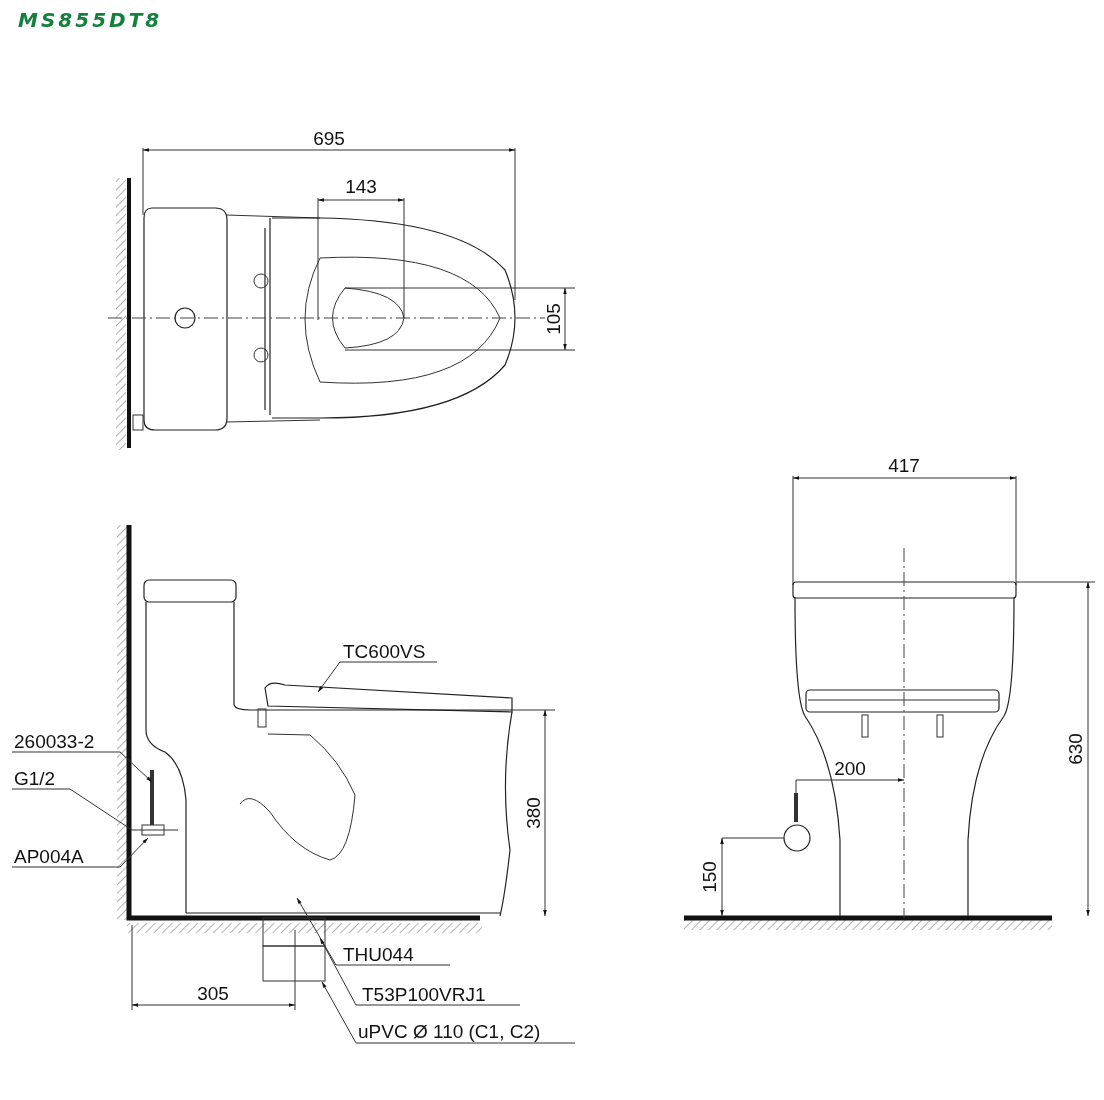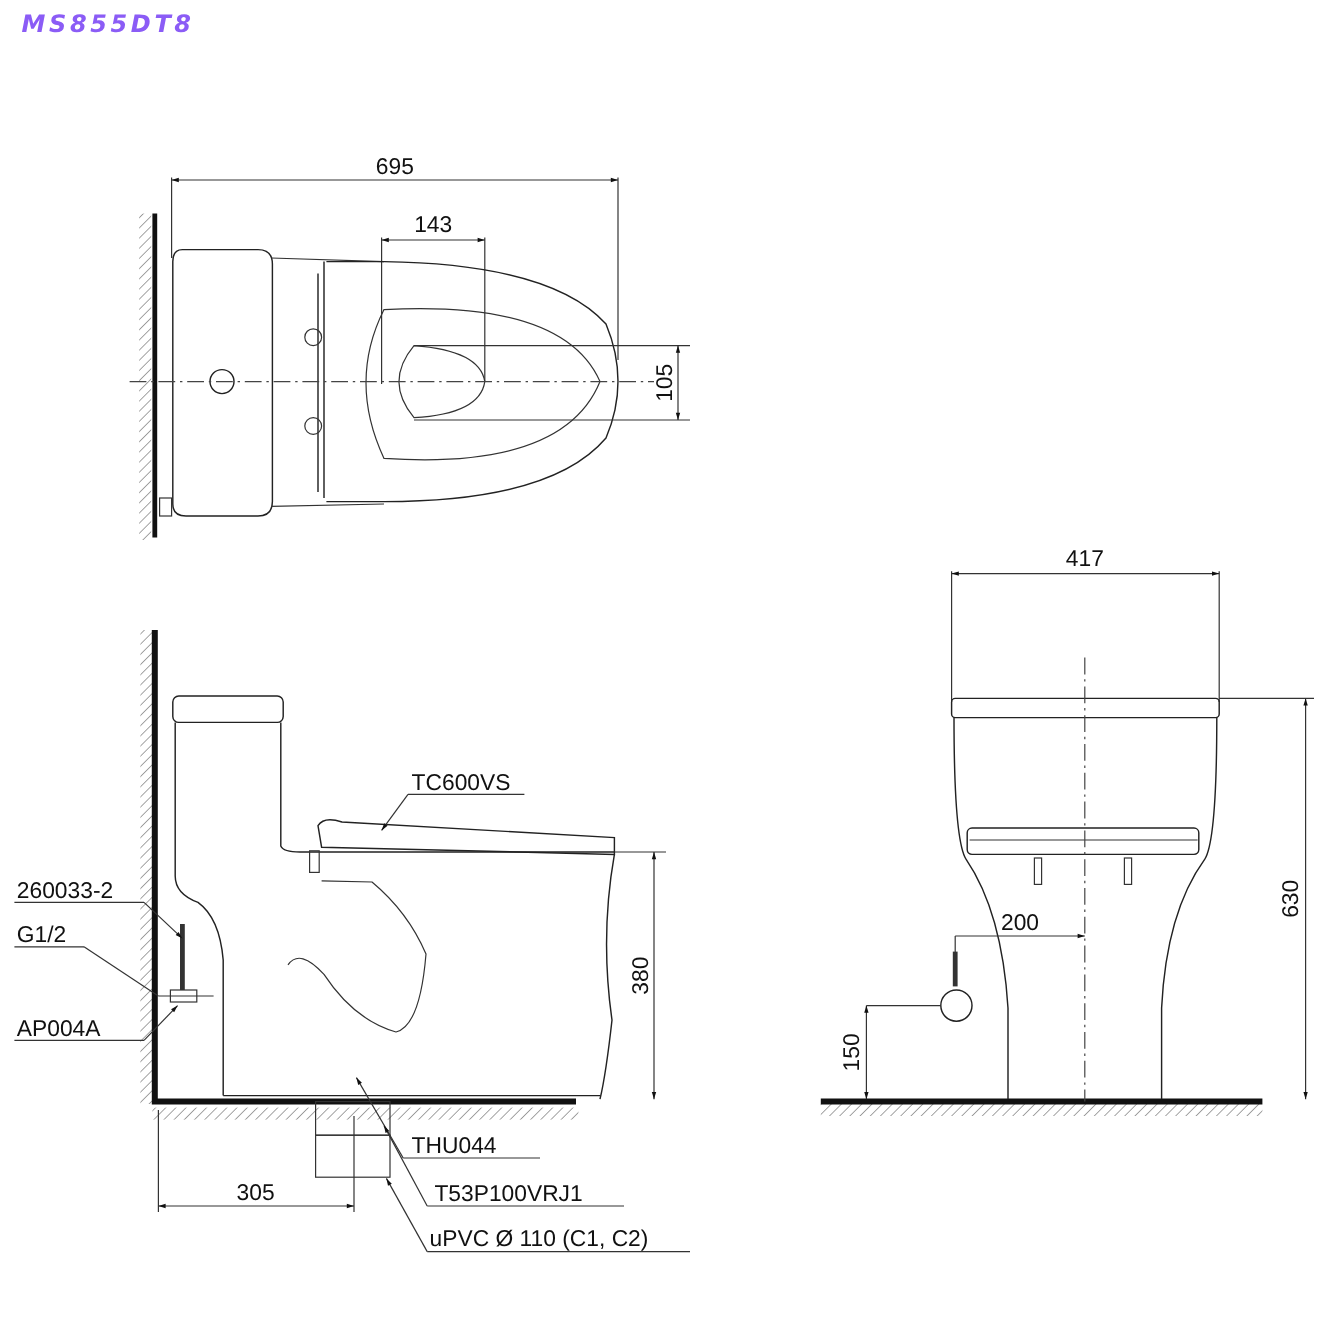--- a/index.html
+++ b/index.html
@@ -1,17 +1,17 @@
 <!DOCTYPE html>
 <html><head>
 <meta charset="utf-8">
 <style>
   html, body { margin: 0; padding: 0; background: #ffffff; }
   body { width: 1104px; height: 1100px; position: relative; overflow: hidden; font-family: "Liberation Sans", sans-serif; }
-  .title { position: absolute; left: 18px; top: 8px; font-family: "DejaVu Sans", sans-serif; font-weight: bold; font-style: italic; font-size: 20px; letter-spacing: 3px; color: #8b5cf6; }
+  .title { position: absolute; left: 18px; top: 8px; font-family: "DejaVu Sans", sans-serif; font-weight: bold; font-style: italic; font-size: 20px; letter-spacing: 3px; color: #15803d; }
   svg { position: absolute; left: 0; top: 0; }
   .dim { font-family: "Liberation Sans", sans-serif; font-size: 19px; fill: #111; }
   .lbl { font-family: "Liberation Sans", sans-serif; font-size: 19px; fill: #111; }
   .ln { stroke: #333; stroke-width: 1; fill: none; }
   .th { stroke: #222; stroke-width: 1.2; fill: none; }
   .thick { stroke: #111; stroke-width: 5; fill: none; }
   .center { stroke: #444; stroke-width: 1; stroke-dasharray: 14 4 2 4; fill: none; }
 </style>
 </head>
 <body>

